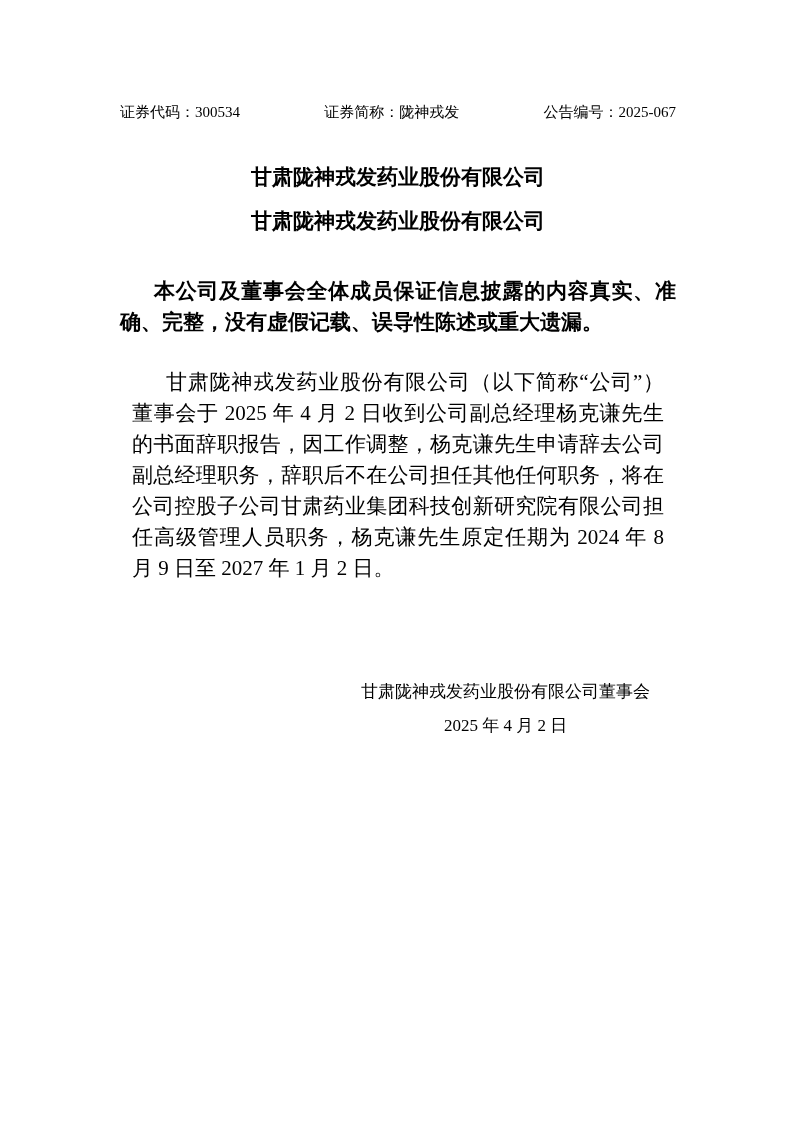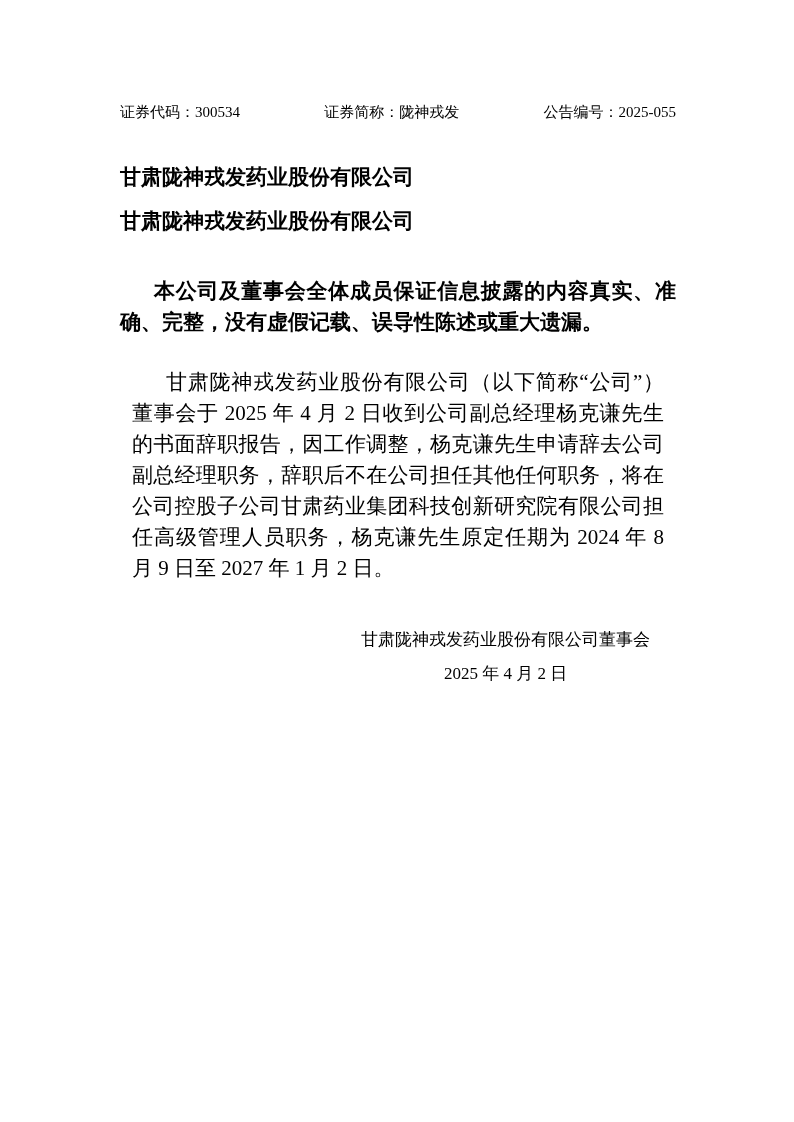--- a/index.html
+++ b/index.html
@@ -21,20 +21,21 @@
   }
   .header-row {
     display: flex;
     justify-content: space-between;
     align-items: baseline;
     font-size: 15px;
     line-height: 20px;
     white-space: nowrap;
   }
   .doc-title {
+    text-align: center;
     font-weight: bold;
     font-size: 21px;
     line-height: 24px;
   }
   .doc-title.line1 { margin-top: 43px; }
   .doc-title.line2 { margin-top: 20px; }
   .body-text {
     font-size: 21px;
     line-height: 31px;
     text-align: justify;
@@ -47,21 +48,21 @@
   .paragraphs { margin-top: 29px; }
   .para {
     margin: 12px;
     text-indent: 34px;
   }
   .closing {
     margin-top: 31px;
     text-indent: 34px;
   }
   .signature-block {
-    margin-top: 40px;
+    margin-top: 92px;
     text-align: right;
     padding-right: 26px;
   }
   .signature-inner {
     display: inline-block;
     text-align: center;
   }
   .signature-line, .date-line {
     font-size: 17px;
     line-height: 31px;
@@ -69,21 +70,21 @@
   .date-line { margin-top: 3px; }
 </style>
 </head>
 <body>
 
 <div class="page">
 
   <div class="header-row">
     <span>证券代码：300534</span>
     <span>证券简称：陇神戎发</span>
-    <span>公告编号：2025-055</span>
+    <span>公告编号：2025-067</span>
   </div>
 
   <div class="doc-title line1">甘肃陇神戎发药业股份有限公司</div>
 
   <div class="doc-title line2">甘肃陇神戎发药业股份有限公司</div>
 
   <div class="body-text disclaimer">本公司及董事会全体成员保证信息披露的内容真实、准确、完整，没有虚假记载、误导性陈述或重大遗漏。</div>
 
   <div class="body-text paragraphs">
     <p class="para">甘肃陇神戎发药业股份有限公司（以下简称“公司”）董事会于 2025 年 4 月 2 日收到公司副总经理杨克谦先生的书面辞职报告，因工作调整，杨克谦先生申请辞去公司副总经理职务，辞职后不在公司担任其他任何职务，将在公司控股子公司甘肃药业集团科技创新研究院有限公司担任高级管理人员职务，杨克谦先生原定任期为 2024 年 8 月 9 日至 2027 年 1 月 2 日。</p>

